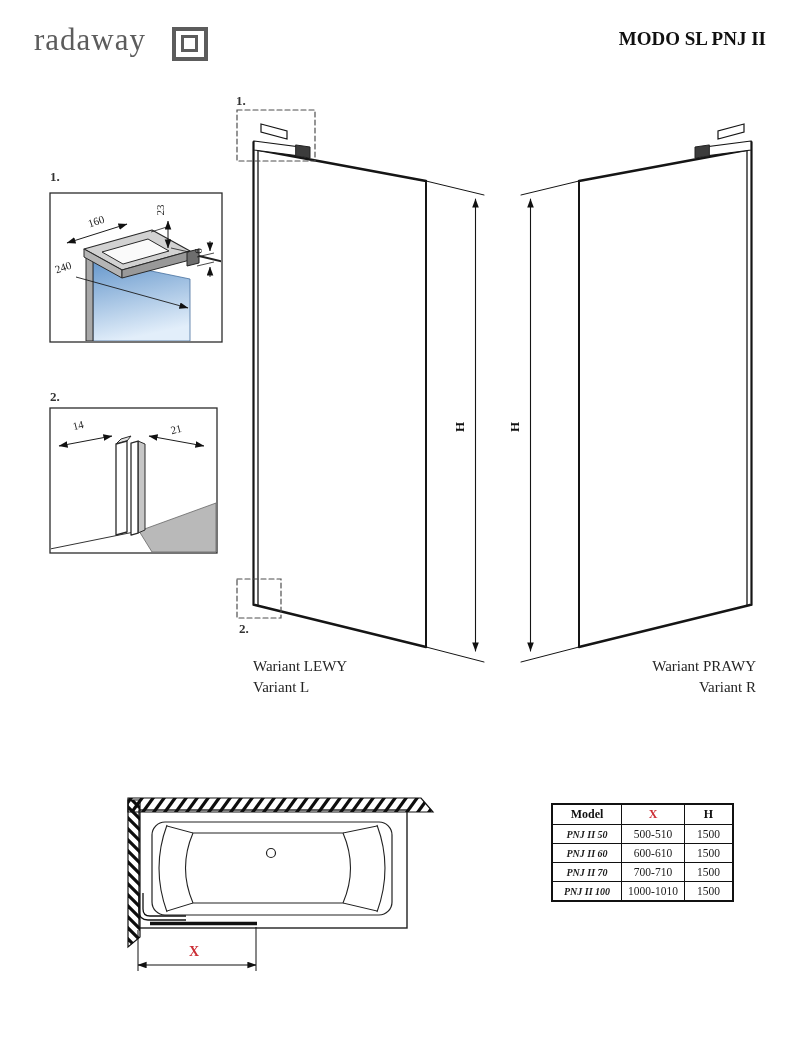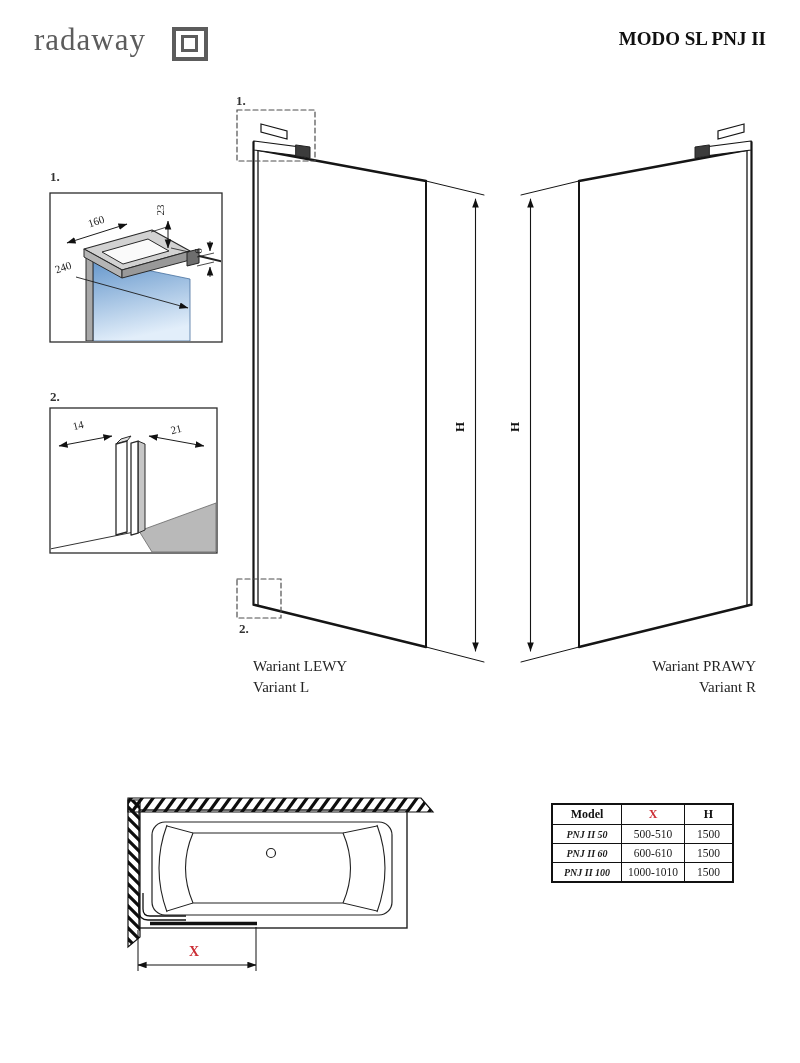--- a/index.html
+++ b/index.html
@@ -260,20 +260,25 @@
         <td class="model">PNJ II 50</td>
         <td>500-510</td>
         <td>1500</td>
       </tr>
       <tr>
         <td class="model">PNJ II 60</td>
         <td>600-610</td>
         <td>1500</td>
       </tr>
       <tr>
+        <td class="model">PNJ II 70</td>
+        <td>700-710</td>
+        <td>1500</td>
+      </tr>
+      <tr>
         <td class="model">PNJ II 100</td>
         <td>1000-1010</td>
         <td>1500</td>
       </tr>
     </tbody>
   </table>
 
 </div>
 
 </body></html>

